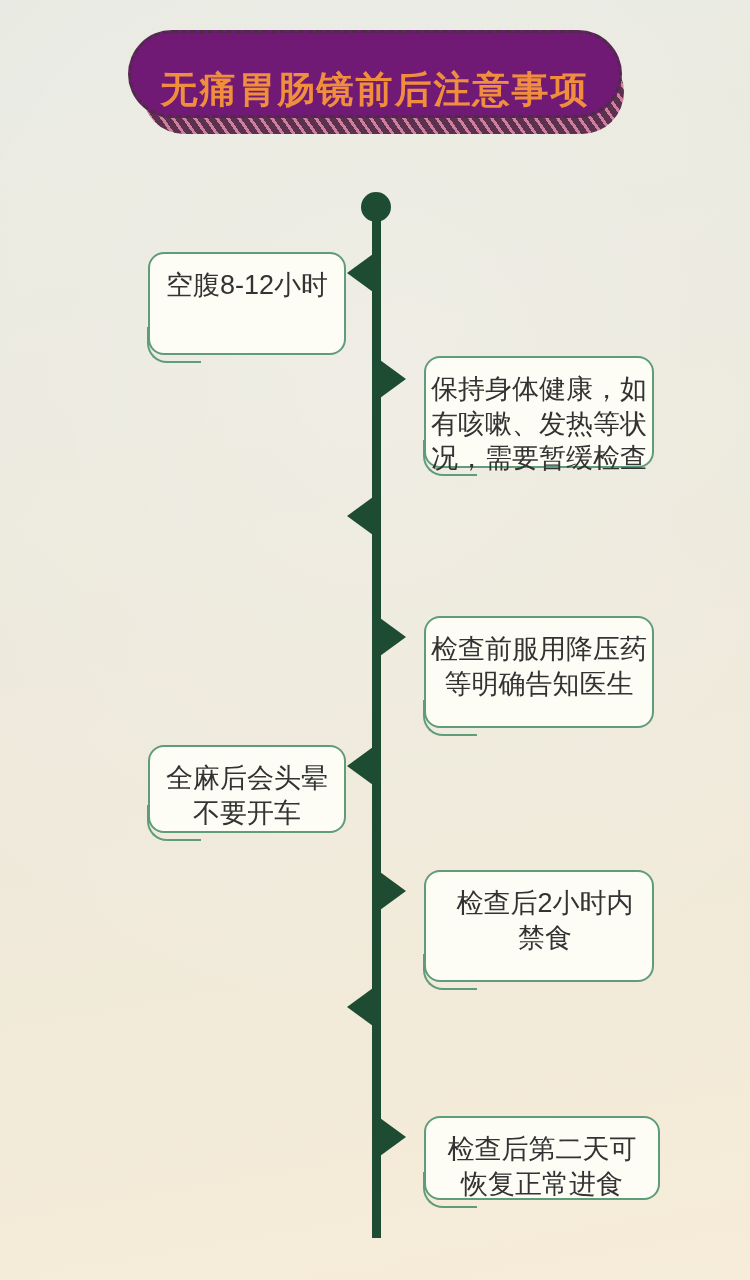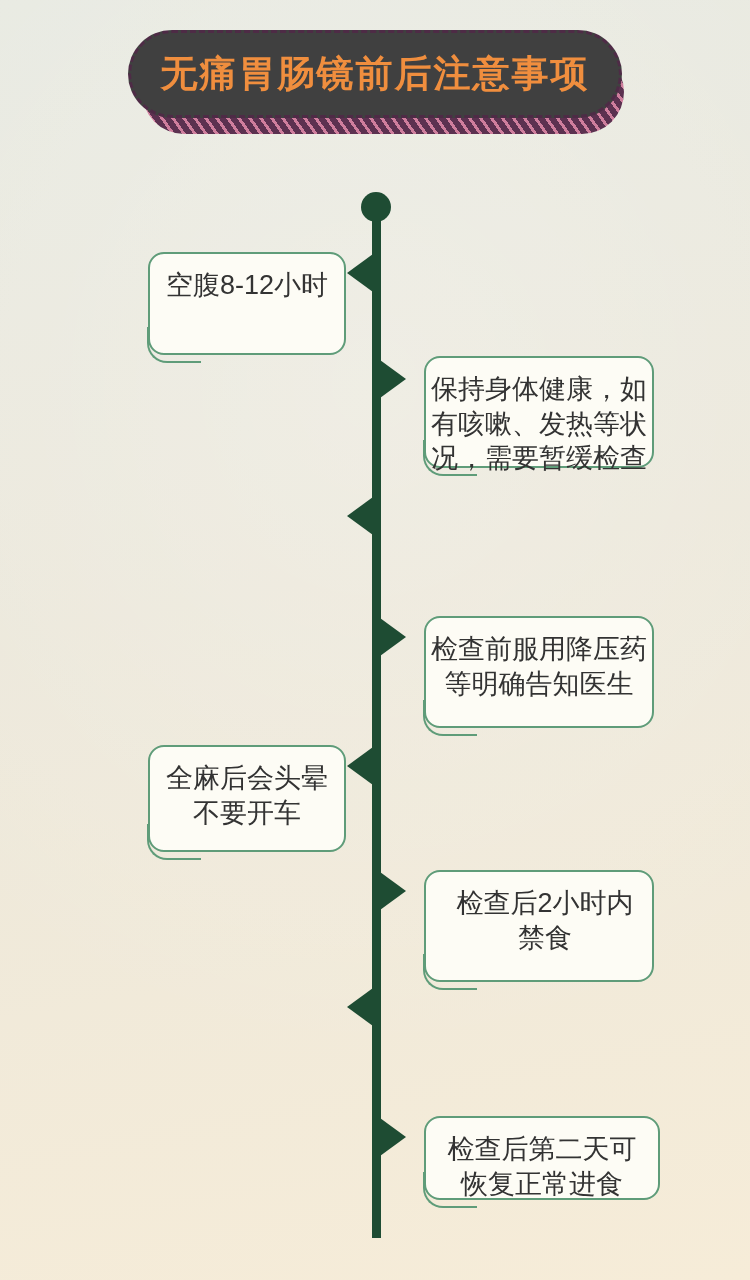--- a/index.html
+++ b/index.html
@@ -12,22 +12,22 @@
   }
   .root{position:absolute;inset:0;}
 
   
   .banner-shadow{
     position:absolute;left:142px;top:50px;width:482px;height:84px;border-radius:42px;
     background:repeating-linear-gradient(55deg,#5c3150 0 6px,#cf7e9d 6px 9px);
   }
   .banner{
     position:absolute;left:128px;top:30px;width:494px;height:88px;box-sizing:border-box;
-    background:#404040;border:3px dashed #4e2b46;border-radius:44px;
-    display:flex;align-items:center;justify-content:center;
+    background:#701a75;border:3px dashed #4e2b46;border-radius:44px;
+    display:flex;align-items:flex-end;justify-content:center;
   }
   .banner-title{
     font-size:37px;font-weight:bold;color:#f08e3e;letter-spacing:2px;white-space:nowrap;
   }
 
   
   .spine{position:absolute;left:372px;top:200px;width:9px;height:1038px;background:#1e4c33;}
   .spine-dot{position:absolute;left:361px;top:192px;width:30px;height:30px;border-radius:50%;background:#1e4c33;}
 
   
@@ -46,21 +46,21 @@
   }
   .box::after{ 
     content:"";position:absolute;left:-3px;bottom:-10px;width:52px;height:34px;
     border-left:2px solid #5f9c79;border-bottom:2px solid #5f9c79;
     border-bottom-left-radius:20px;
   }
   .i1{left:148px;top:252px;width:198px;height:103px;}
   .i2{left:424px;top:356px;width:230px;height:112px;}
   .i3{left:148px;top:495px;width:198px;height:113px;}
   .i4{left:424px;top:616px;width:230px;height:112px;}
-  .i5{left:148px;top:745px;width:198px;height:107px;}
+  .i5{left:148px;top:745px;width:198px;height:88px;}
   .i6{left:424px;top:870px;width:230px;height:112px;padding-left:16px;}
   .i7{left:93px;top:986px;width:260px;height:122px;}
   .i8{left:424px;top:1116px;width:236px;height:84px;}
 </style>
 </head>
 <body>
 
 <div class="root">
 
   <div class="banner-shadow"></div>

